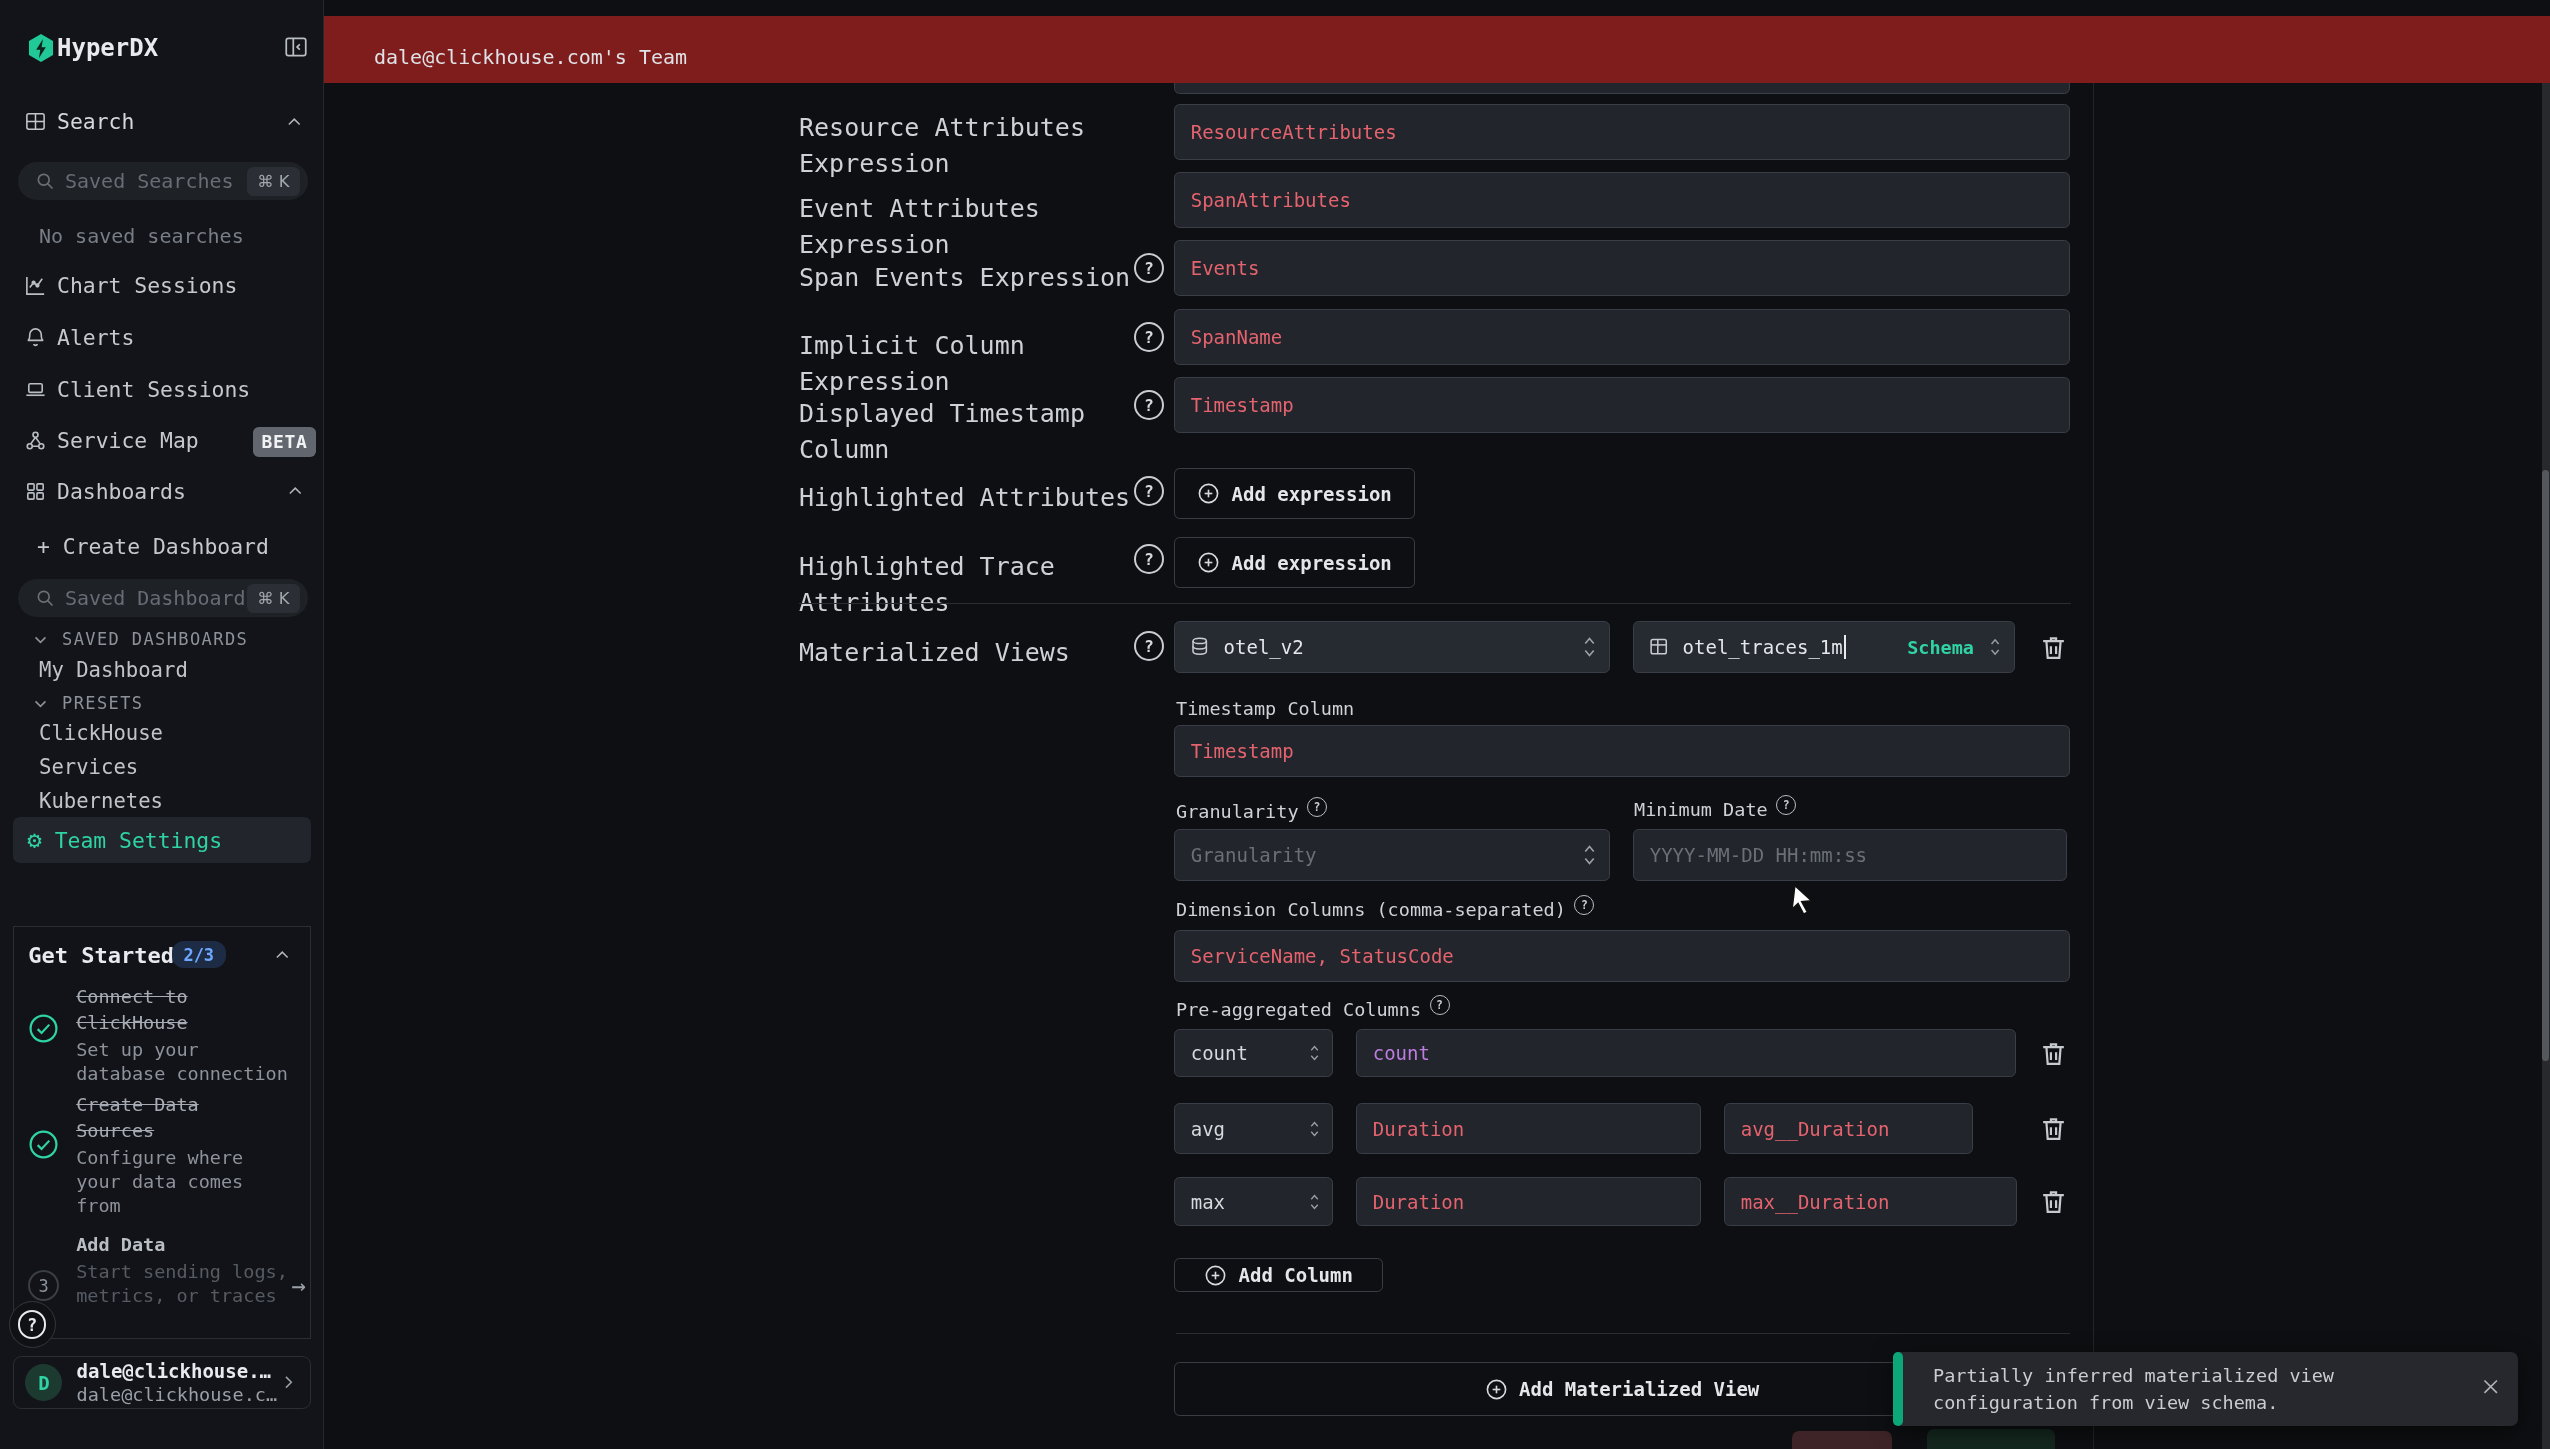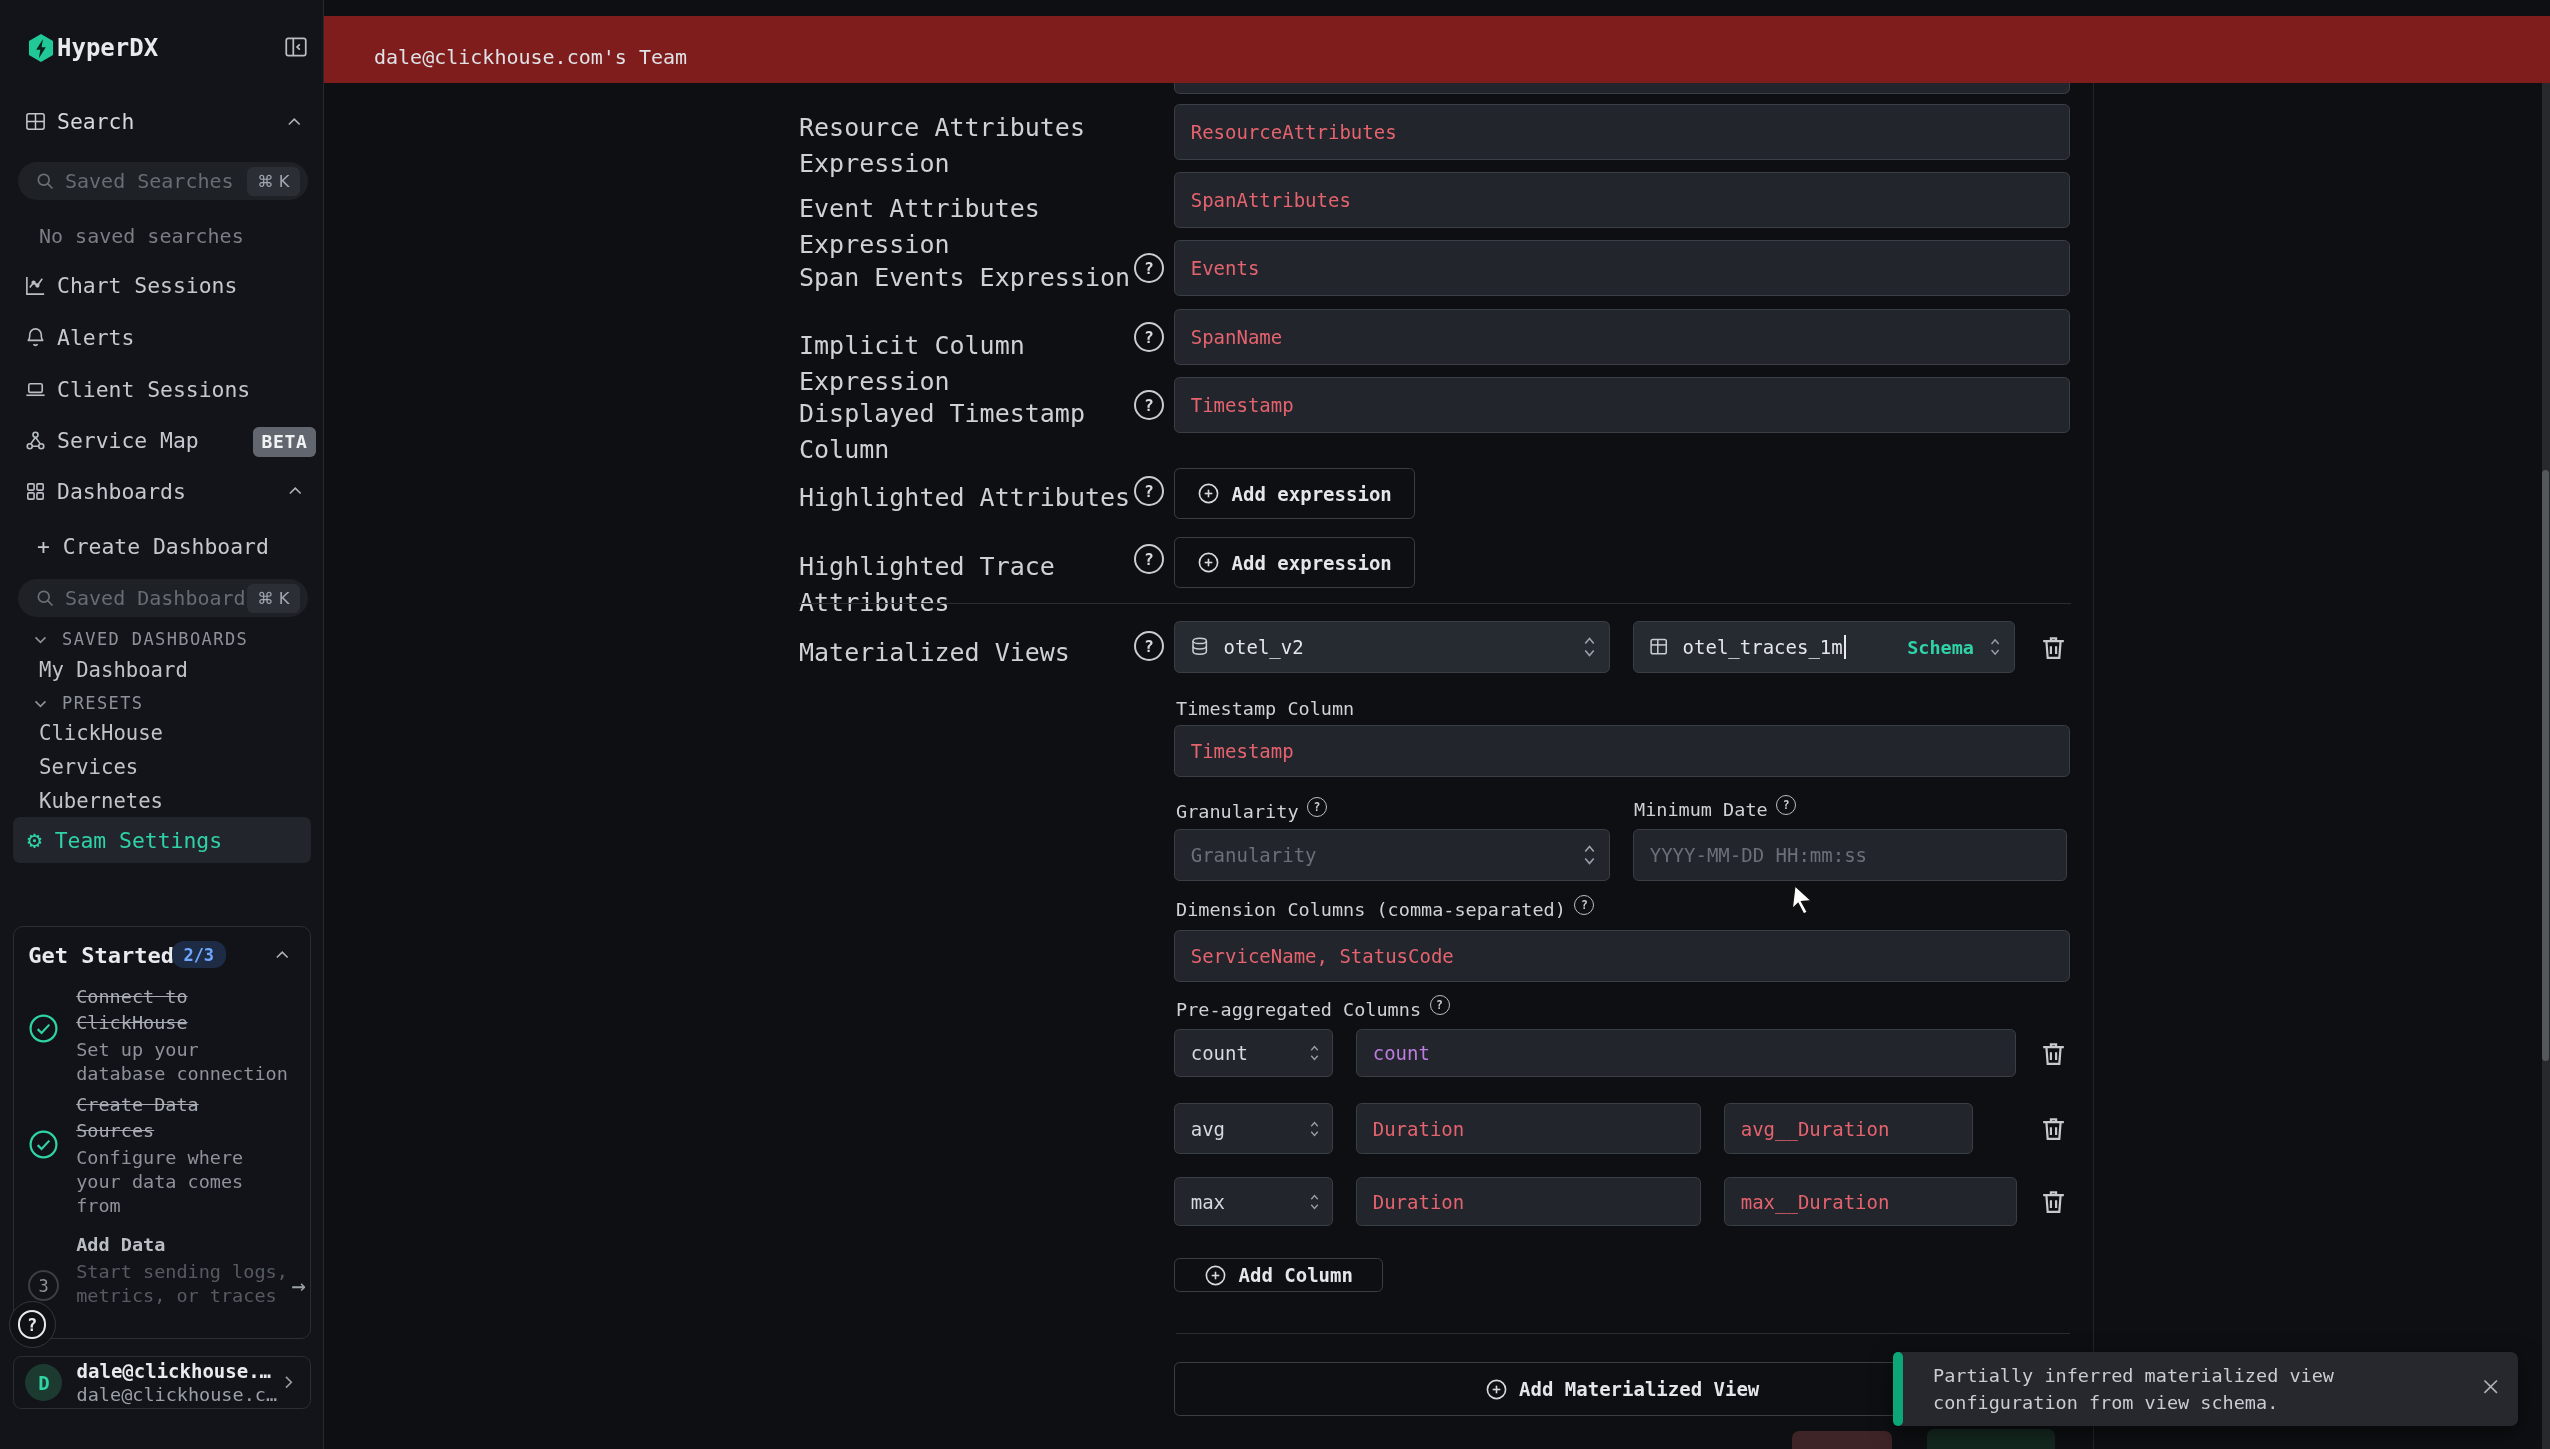--- a/index.html
+++ b/index.html
@@ -48,21 +48,21 @@
   .tree-header svg { width:17px; height:17px; }
   .tree-item { position:absolute; left:39px; font-size:20.6px; color:#c0c4ca; }
 
   .team-settings { position:absolute; left:13px; top:817px; width:298px; height:46px; background:#22252c;
     border-radius:7.1px; display:flex; align-items:center; }
   .team-settings .gear { margin-left:14.2px; font-size:24px; color:#2fd3a5; line-height:1; }
   .team-settings .ts-label { margin-left:13px; font-size:21.4px; color:#2fd3a5; }
 
   
   .gs-card { position:absolute; left:13px; top:926px; width:298px; height:413px;
-    border:1.4px solid #2b2e34; border-radius:10px; background:#121318; overflow:hidden; }
+    border:1.4px solid #2b2e34; border-radius:0; background:#121318; overflow:hidden; }
   .gs-header { position:absolute; left:0; top:0; width:100%; height:54px; }
   .gs-title { position:absolute; left:14.2px; top:15.7px; font-size:22px; font-weight:bold; color:#e8eaee; }
   .gs-badge { position:absolute; left:158px; top:14.2px; background:#1d2c44; color:#6ea8fe; font-size:17px;
     font-weight:bold; border-radius:12px; padding:3.6px 11.4px; }
   .gs-chev { position:absolute; left:259px; top:18.5px; width:18.5px; height:18.5px; color:#b0b4bb; }
   .gs-item { position:absolute; left:14.2px; width:271px; display:flex; gap:17px; }
   .gs-check { flex:none; width:31px; height:31px; color:#2fd3a5; }
   .gs-num { flex:none; width:31px; height:31px; border:2.1px solid #3a3e45; border-radius:50%;
     color:#8d929b; font-size:17px; display:flex; align-items:center; justify-content:center; }
   .gs-texts { flex:1; }

